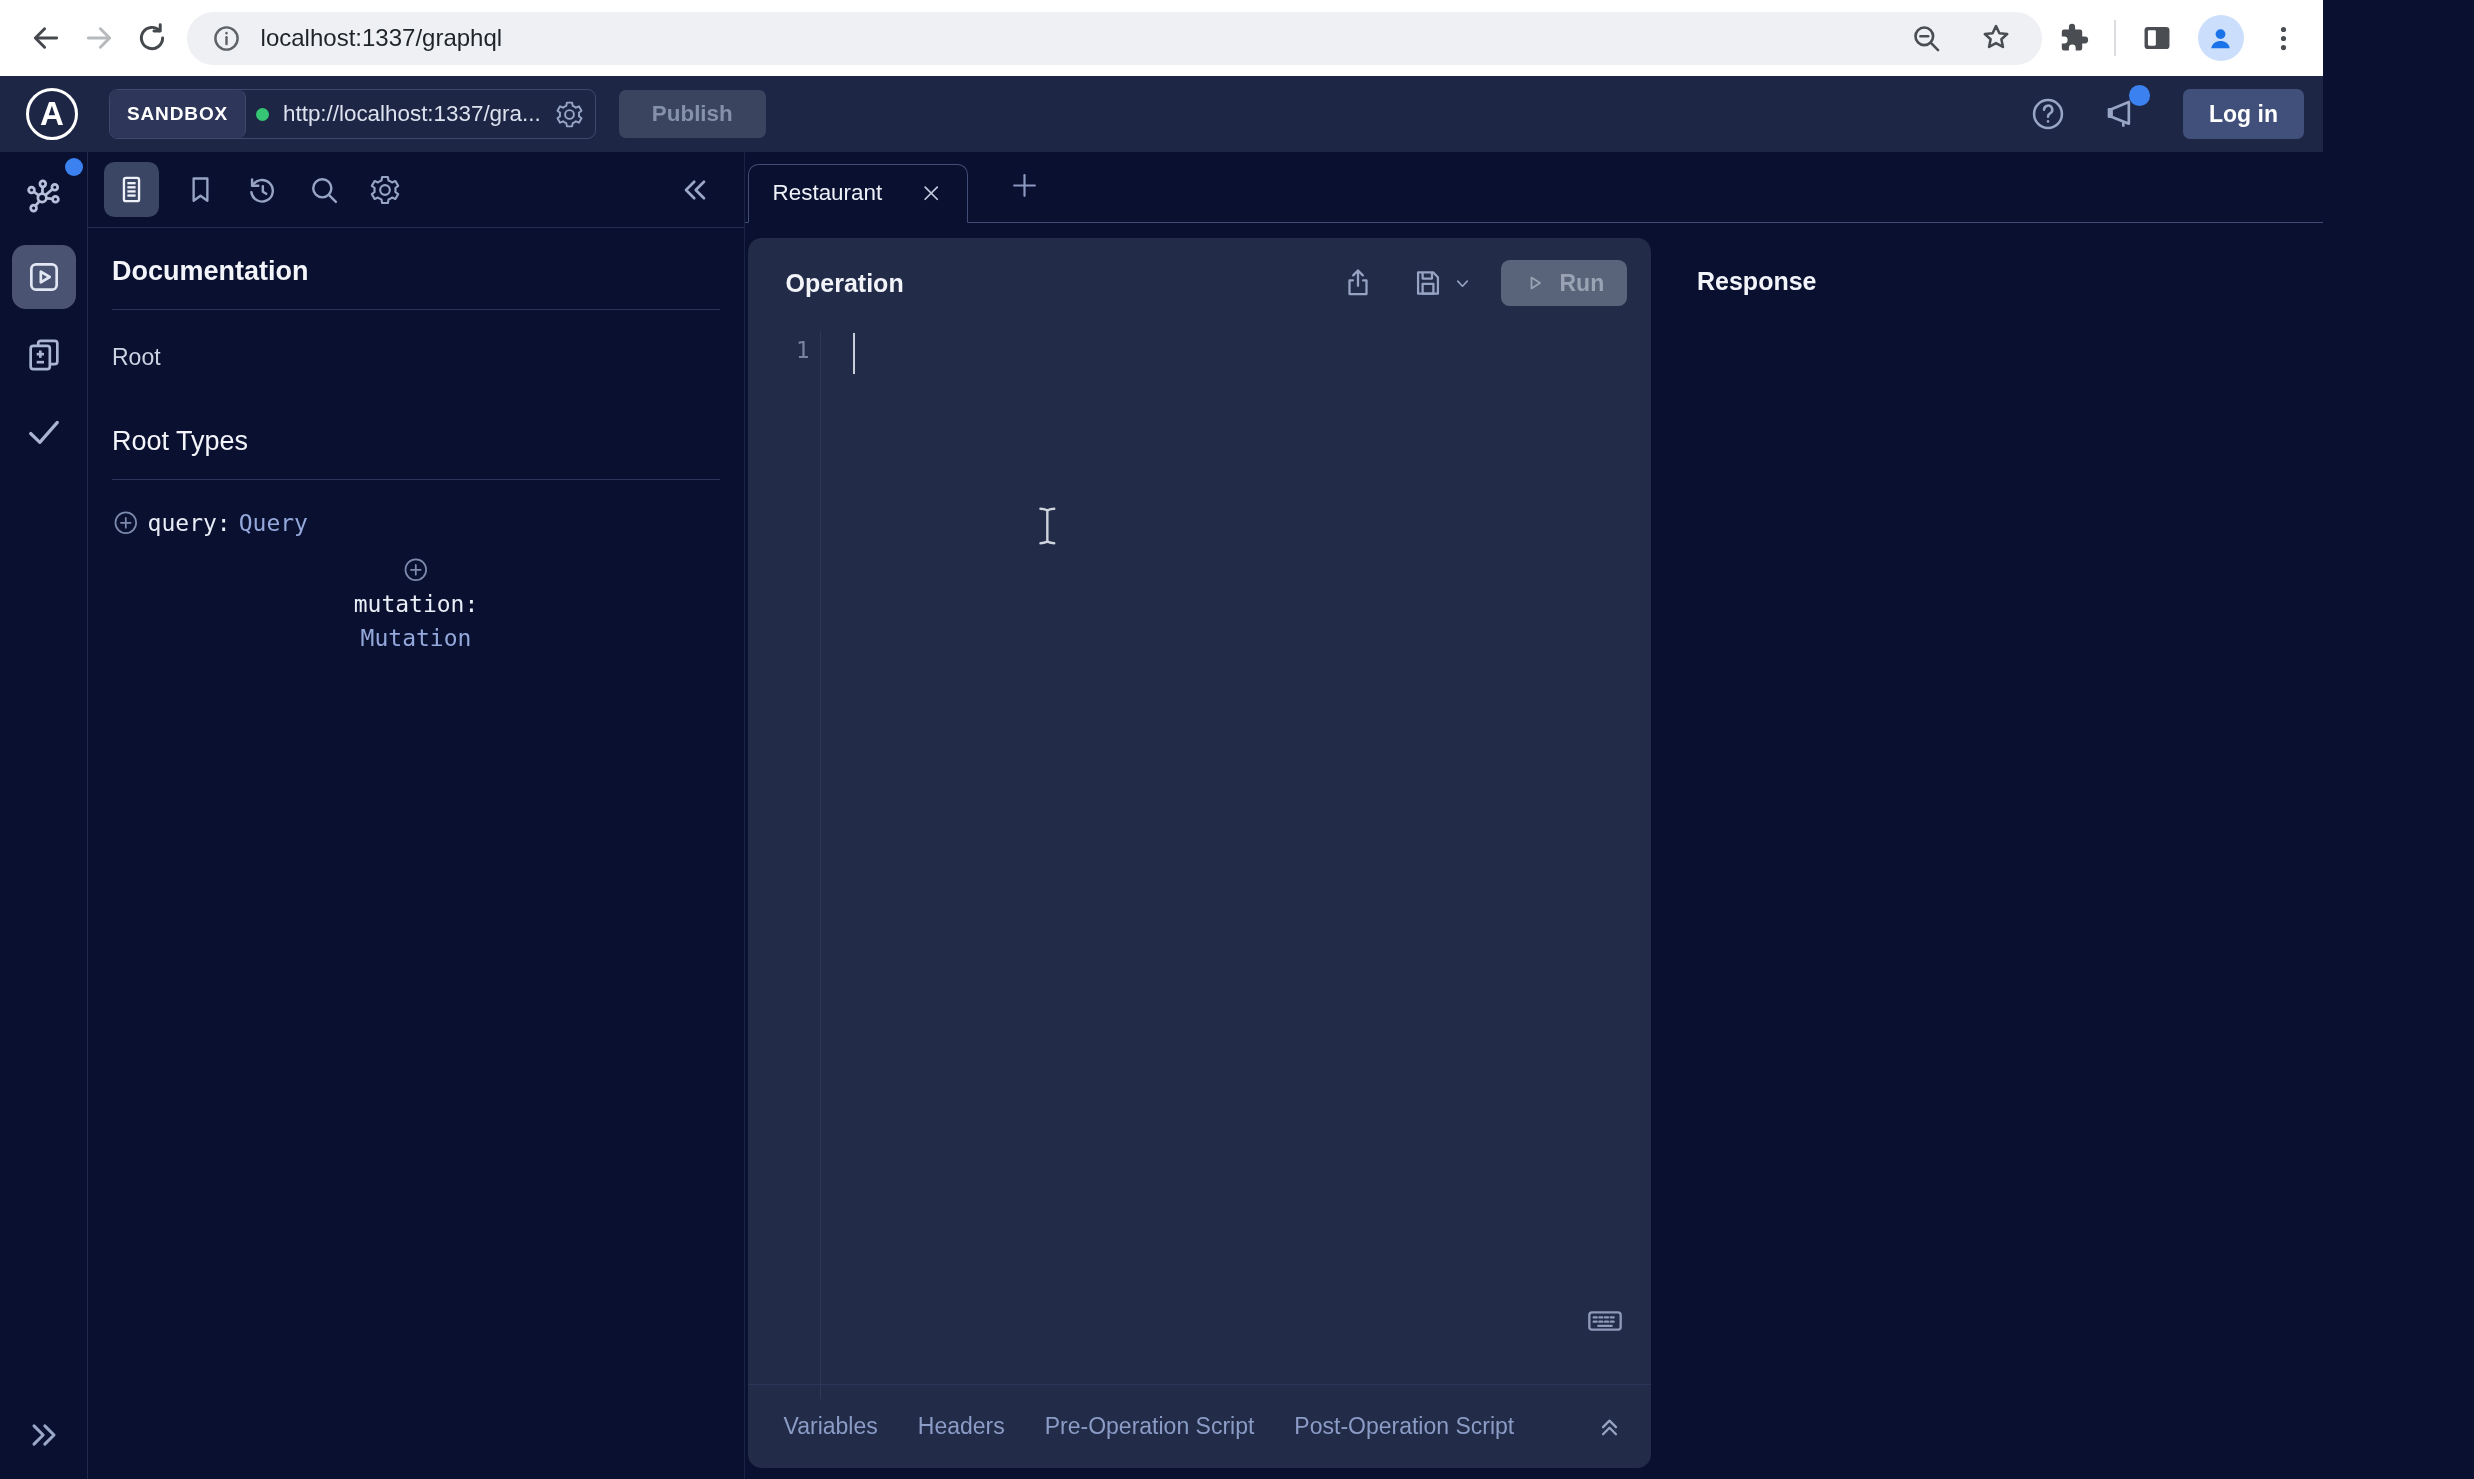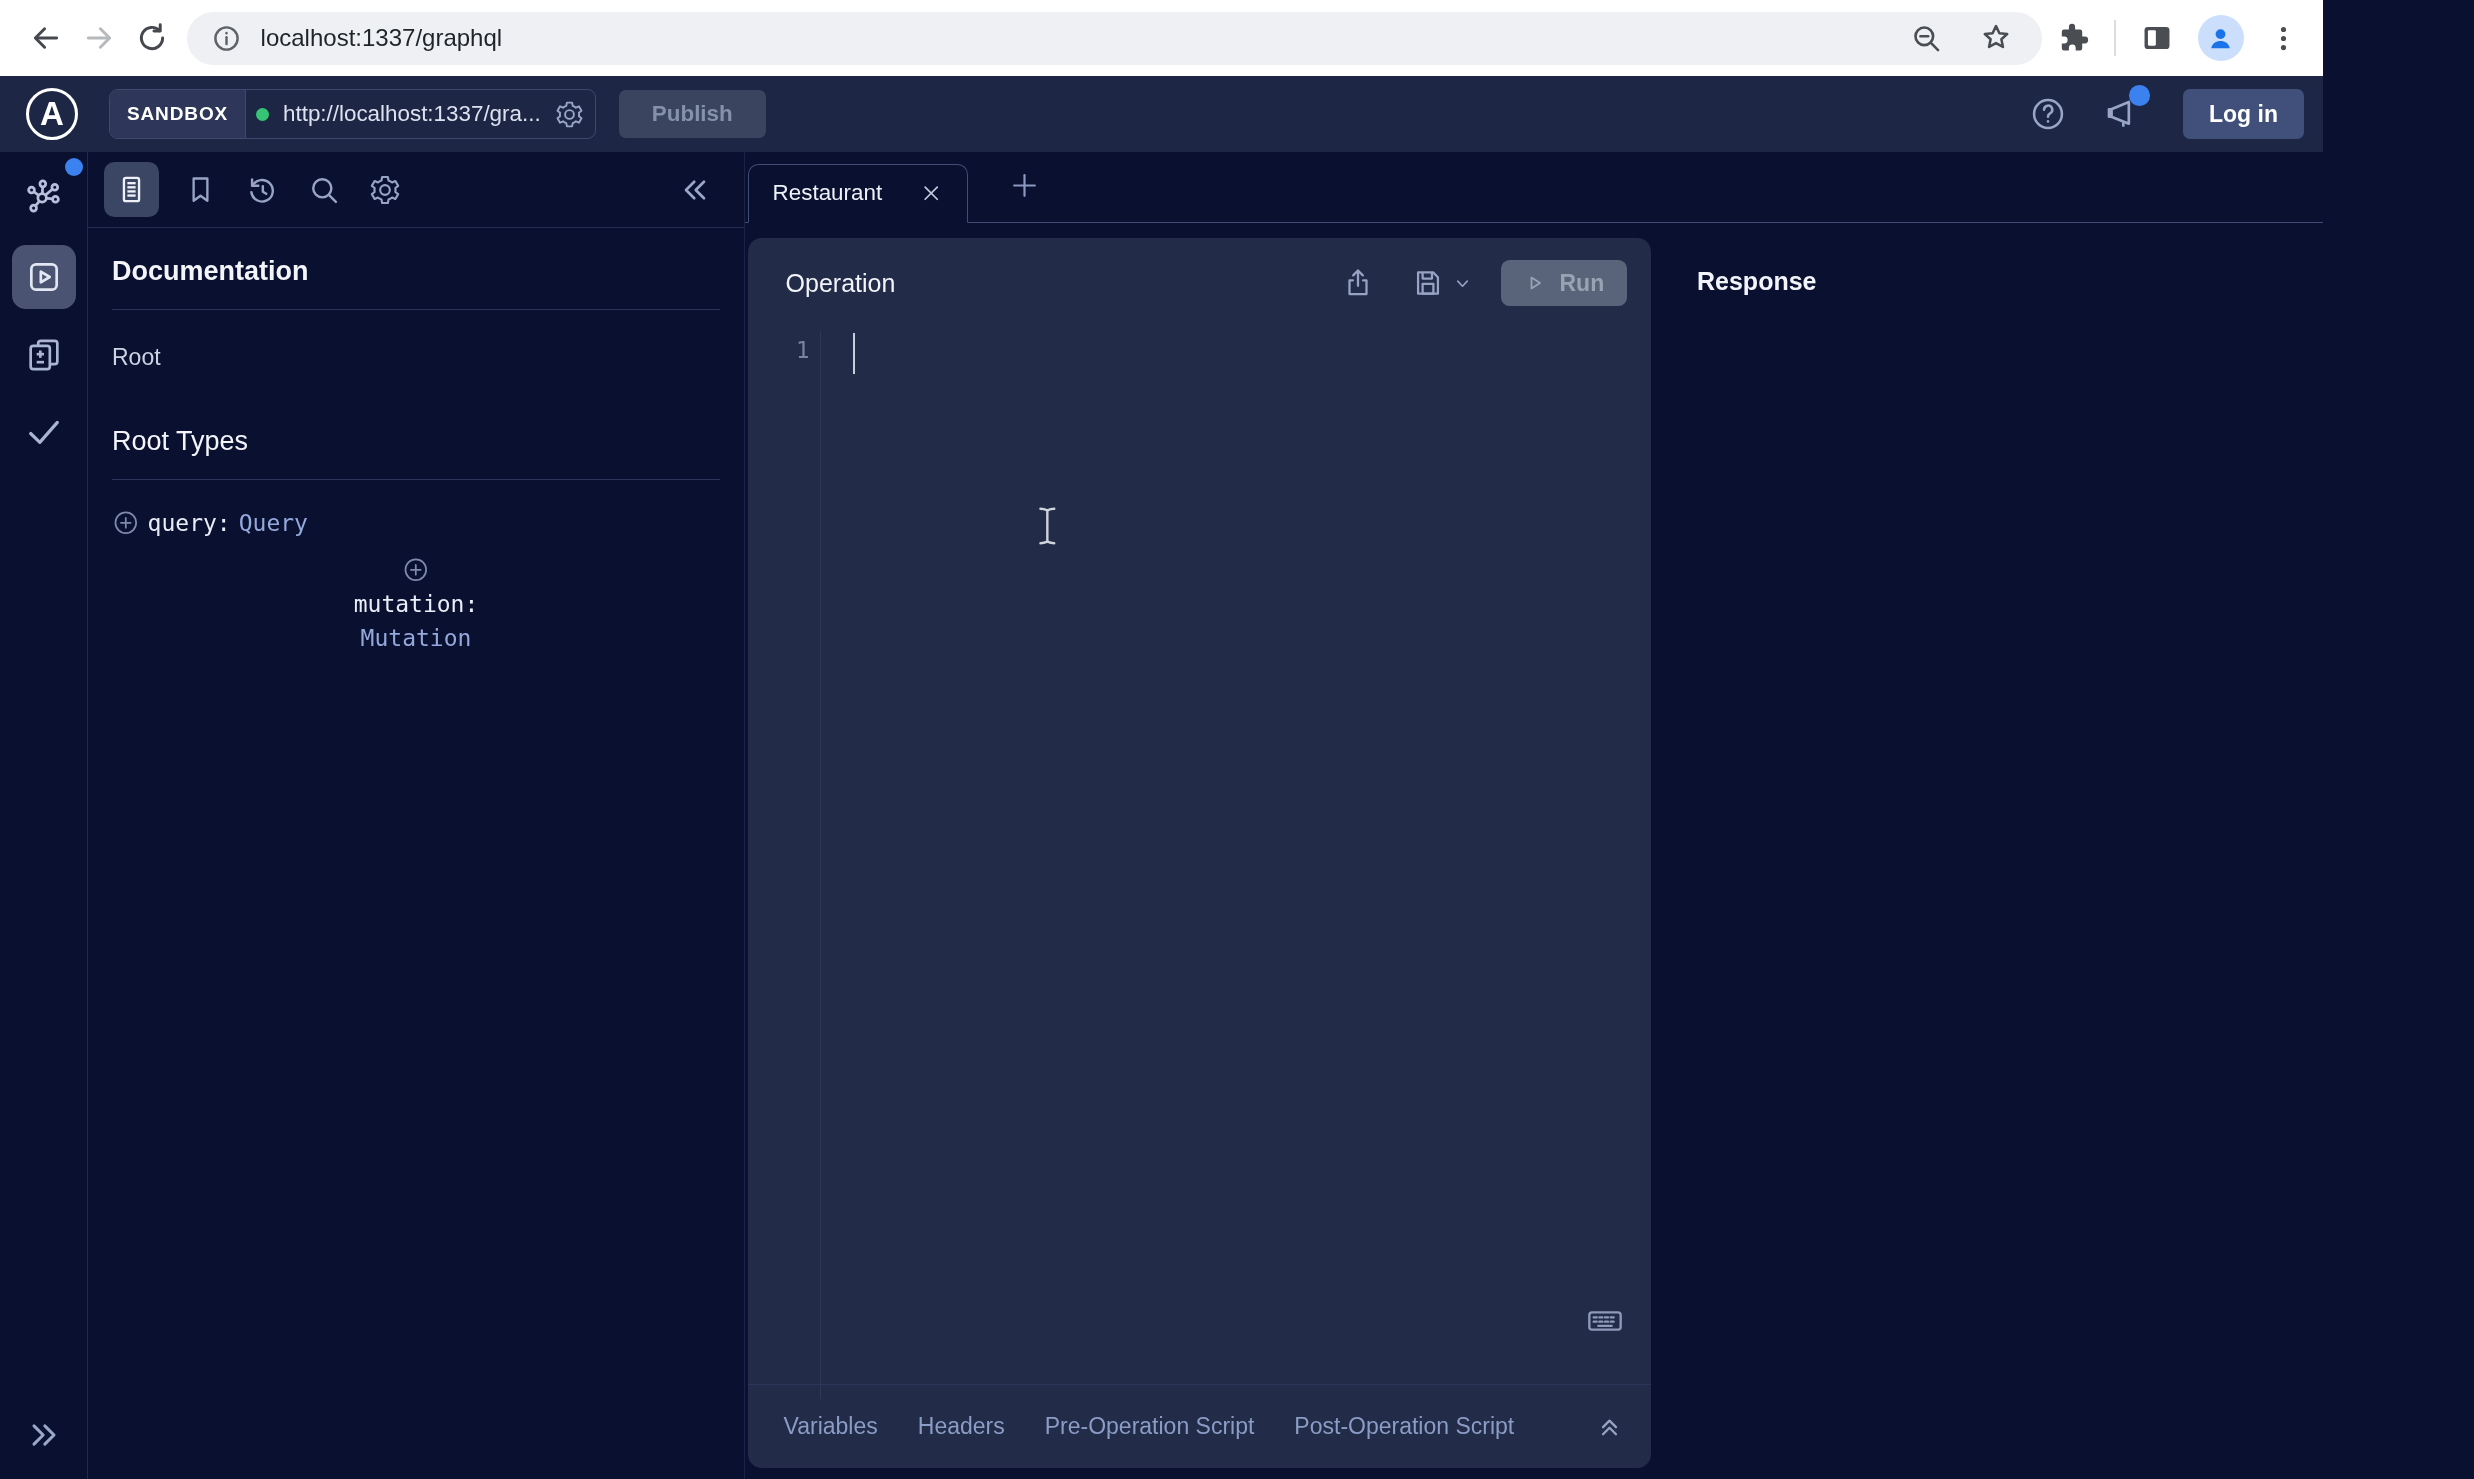--- a/index.html
+++ b/index.html
@@ -28,21 +28,21 @@
 
   
   .ah { position: absolute; top: 76px; left: 0; right: 0; height: 76px; background: #1d2645;
         display: flex; align-items: center; padding: 0 19px; }
   .logo { width: 52px; height: 52px; border: 3.4px solid #ffffff; border-radius: 50%; color: #ffffff;
           font-size: 33px; font-weight: 700; display: flex; align-items: center; justify-content: center;
           margin: 0 8.6px 0 6.9px; }
   .endpoint-group { display: flex; align-items: stretch; height: 50px; border: 1.7px solid #3e4a6d;
                     border-radius: 8.6px; overflow: hidden; margin-left: 22.4px; }
   .variant { background: #2e3759; color: #ffffff; font-weight: 700; font-size: 19px; letter-spacing: 0.9px;
-             display: flex; align-items: center; padding: 0 17px; border-right: 1.7px solid #3e4a6d; }
+             display: flex; align-items: center; padding: 0 17px; border-right: 1.7px solid #3e4a6d; border-radius: 8px; }
   .endpoint { display: flex; align-items: center; gap: 13.8px; padding: 0 10px; color: #dde2ef; font-size: 22.4px; }
   .dot-green { width: 13px; height: 13px; border-radius: 50%; background: #35c574; }
   .publish { margin-left: 22.4px; height: 48px; padding: 0 33px; border-radius: 6.9px; background: #3a445f;
              color: #8590aa; font-weight: 700; font-size: 22.4px; display: flex; align-items: center; border: none; }
   .hspace { flex: 1; }
   .ah-icon { color: #98a5c5; }
   .mega-wrap { position: relative; margin-left: 36px; }
   .notif-dot { position: absolute; top: -8.6px; right: -6.9px; width: 20.7px; height: 20.7px; border-radius: 50%;
                background: #3b82f0; }
   .login { height: 50px; padding: 0 26px; background: #41507b; border-radius: 6.9px; color: #ffffff;
@@ -86,21 +86,21 @@
             border-bottom: 0.9px solid #414c74; display: flex; align-items: flex-end; padding-left: 2.6px; }
   .tab { height: 59px; margin-bottom: -0.9px; background: #0a1130; border: 1.7px solid #414d73;
          border-bottom: 1.7px solid #0a1130; border-radius: 10.3px 10.3px 0 0; display: flex; align-items: center;
          padding: 0 24px; gap: 38px; font-size: 22.4px; color: #eef1f8; }
   .tab-close { color: #c3cadf; }
   .newtab { align-self: center; margin-left: 40px; color: #8b98c0; margin-bottom: 3.4px; }
 
   .op { position: absolute; left: 2.6px; top: 86px; width: 903px; bottom: 11.2px; background: #222b47;
         border-radius: 13.8px; }
   .op-head { display: flex; align-items: center; height: 90px; padding: 0 24px 0 38px; }
-  .op-title { font-size: 25px; font-weight: 400; color: #f2f4fa; margin-right: auto; }
+  .op-title { font-size: 25px; font-weight: 700; color: #f2f4fa; margin-right: auto; }
   .op-icon { color: #96a3c3; }
   .save-group { display: flex; align-items: center; gap: 8.6px; margin-left: 36px; color: #96a3c3; }
   .run { display: flex; align-items: center; gap: 12px; height: 46px; padding: 0 22.4px; border-radius: 8.6px;
          background: #59647a; color: #99a3b4; font-weight: 700; font-size: 23px; margin-left: 29px; border: none; }
   .editor { position: relative; height: 69px; }
   .gutter-num { position: absolute; left: 0; top: 8.6px; width: 62px; text-align: right;
                 font-family: "DejaVu Sans Mono", "Liberation Mono", monospace; font-size: 22.4px; color: #79849f; }
   .gutter-border { position: absolute; left: 72px; top: 3.4px; height: 1068px; width: 0.9px;
                    background: rgba(130,140,180,.14); }
   .caret { position: absolute; left: 105px; top: 5.2px; width: 2.6px; height: 41px; background: #c9cedb; }

